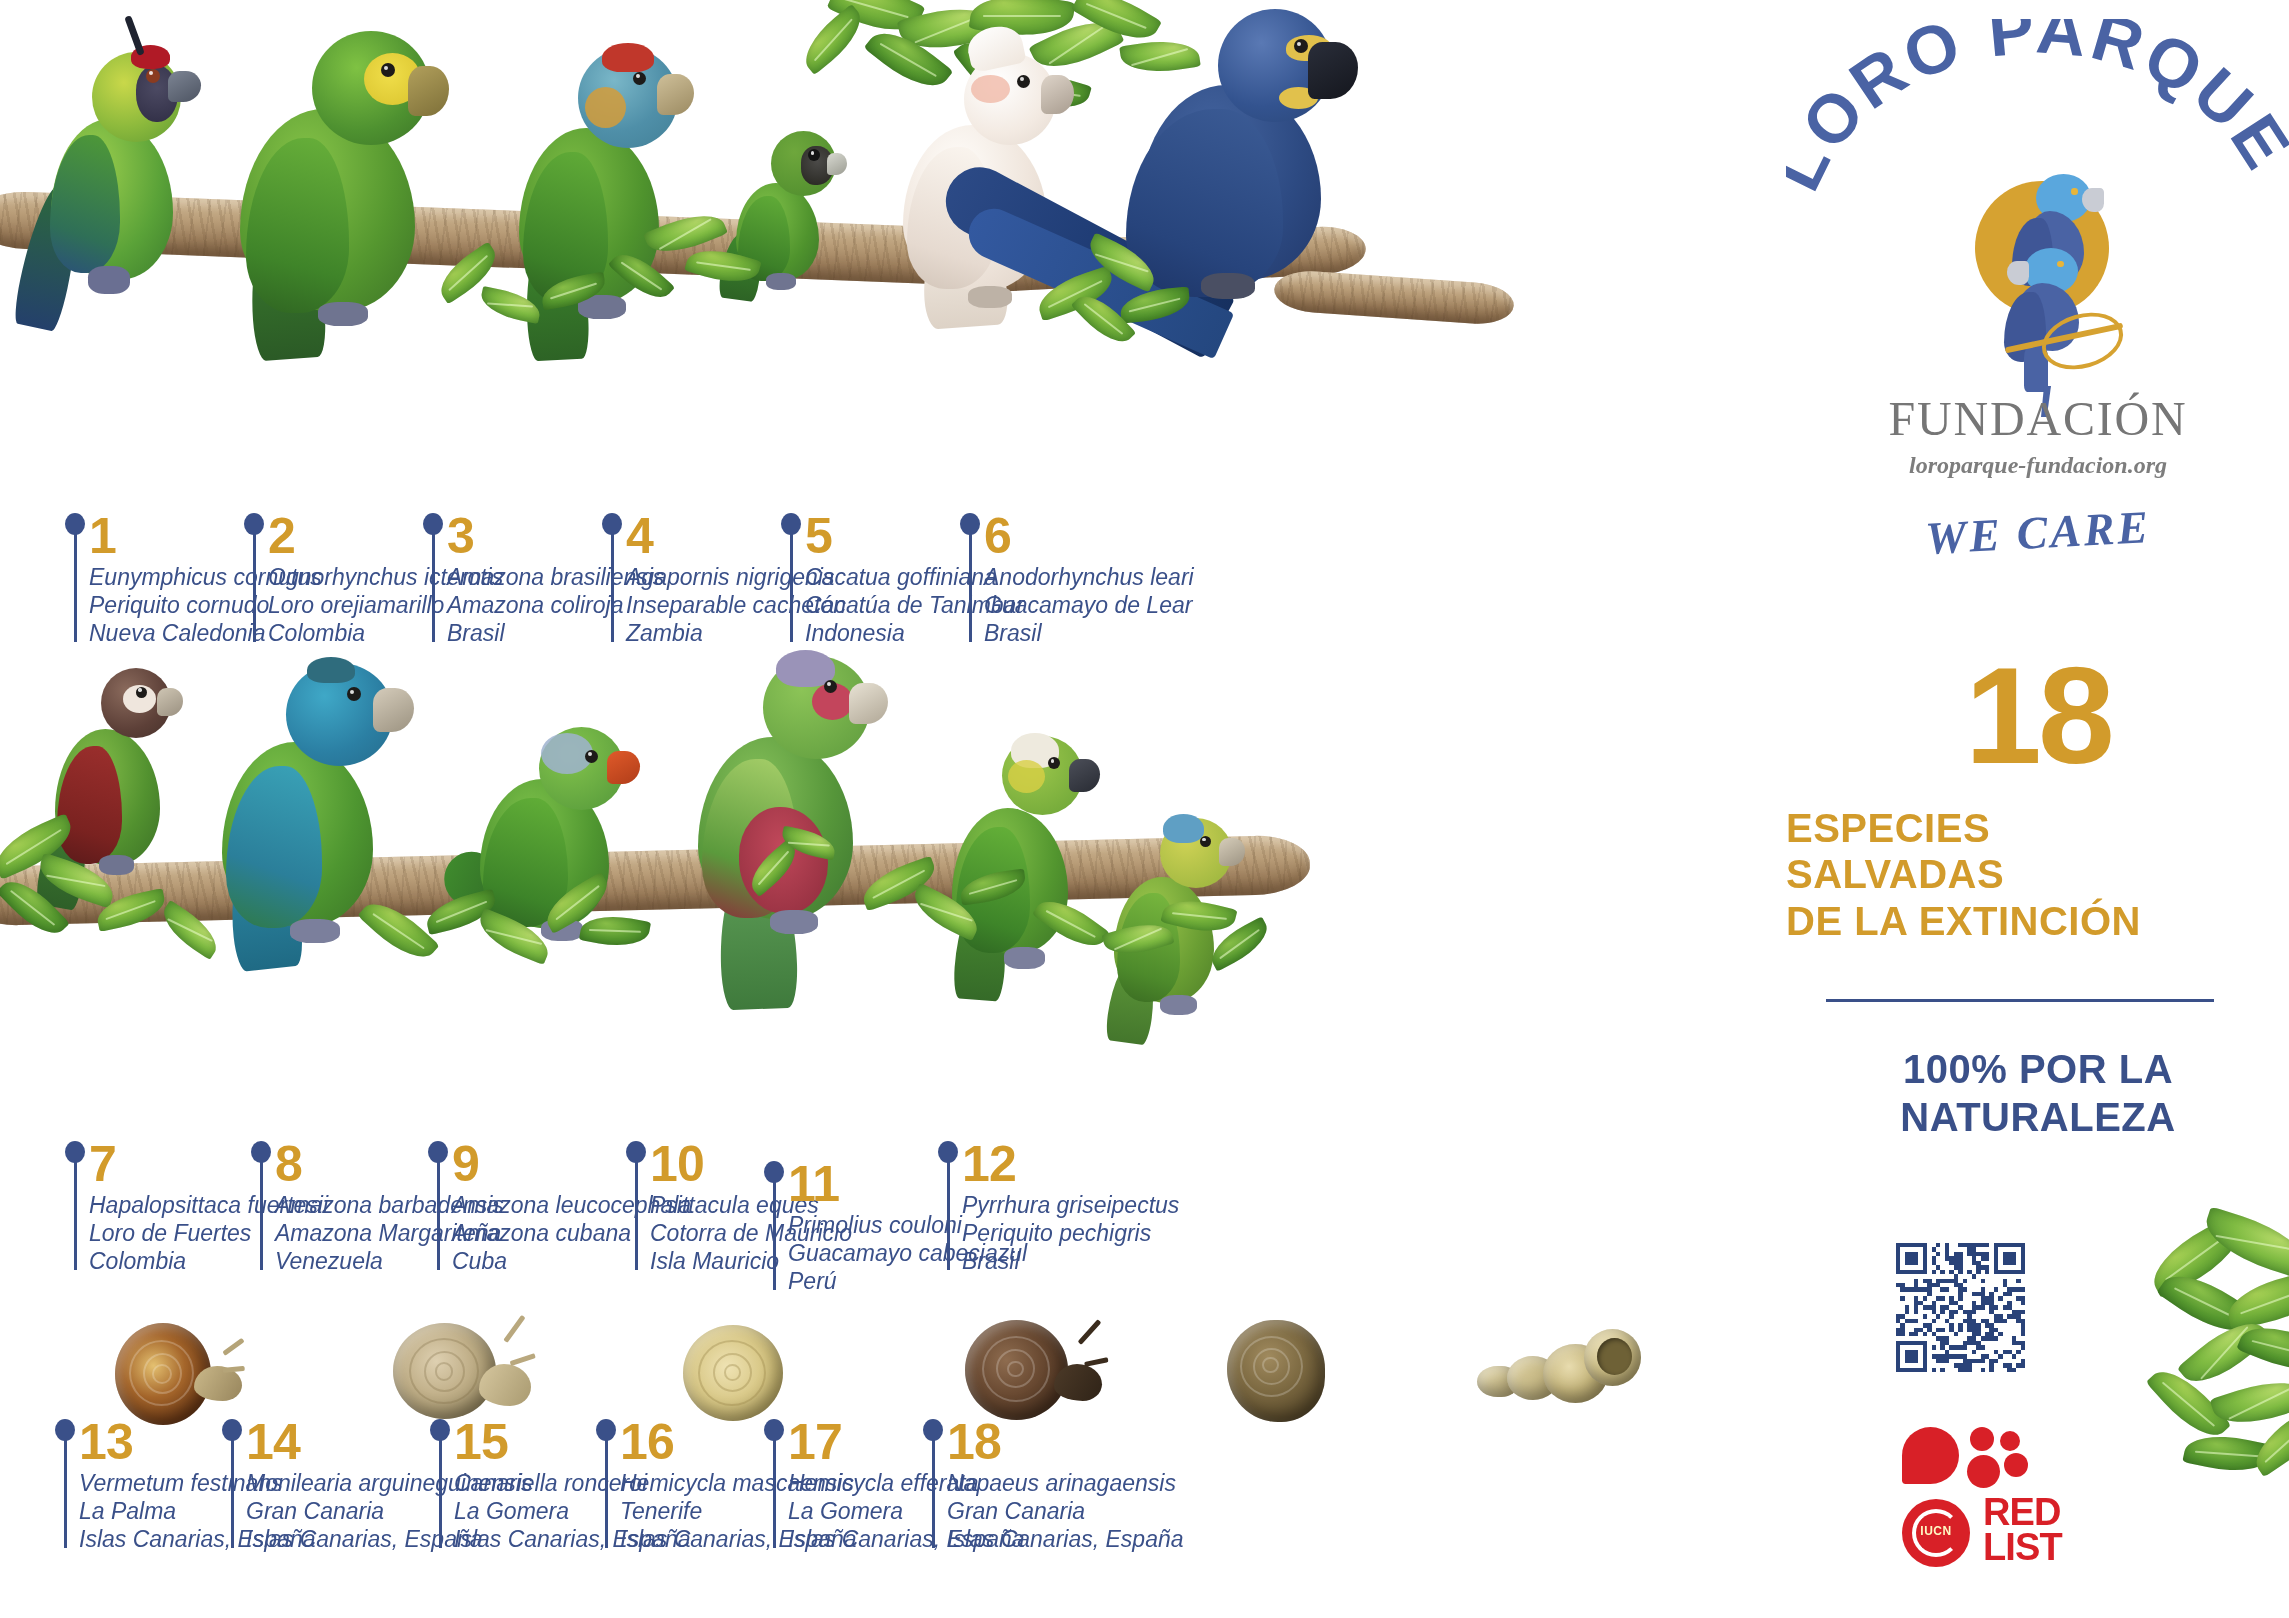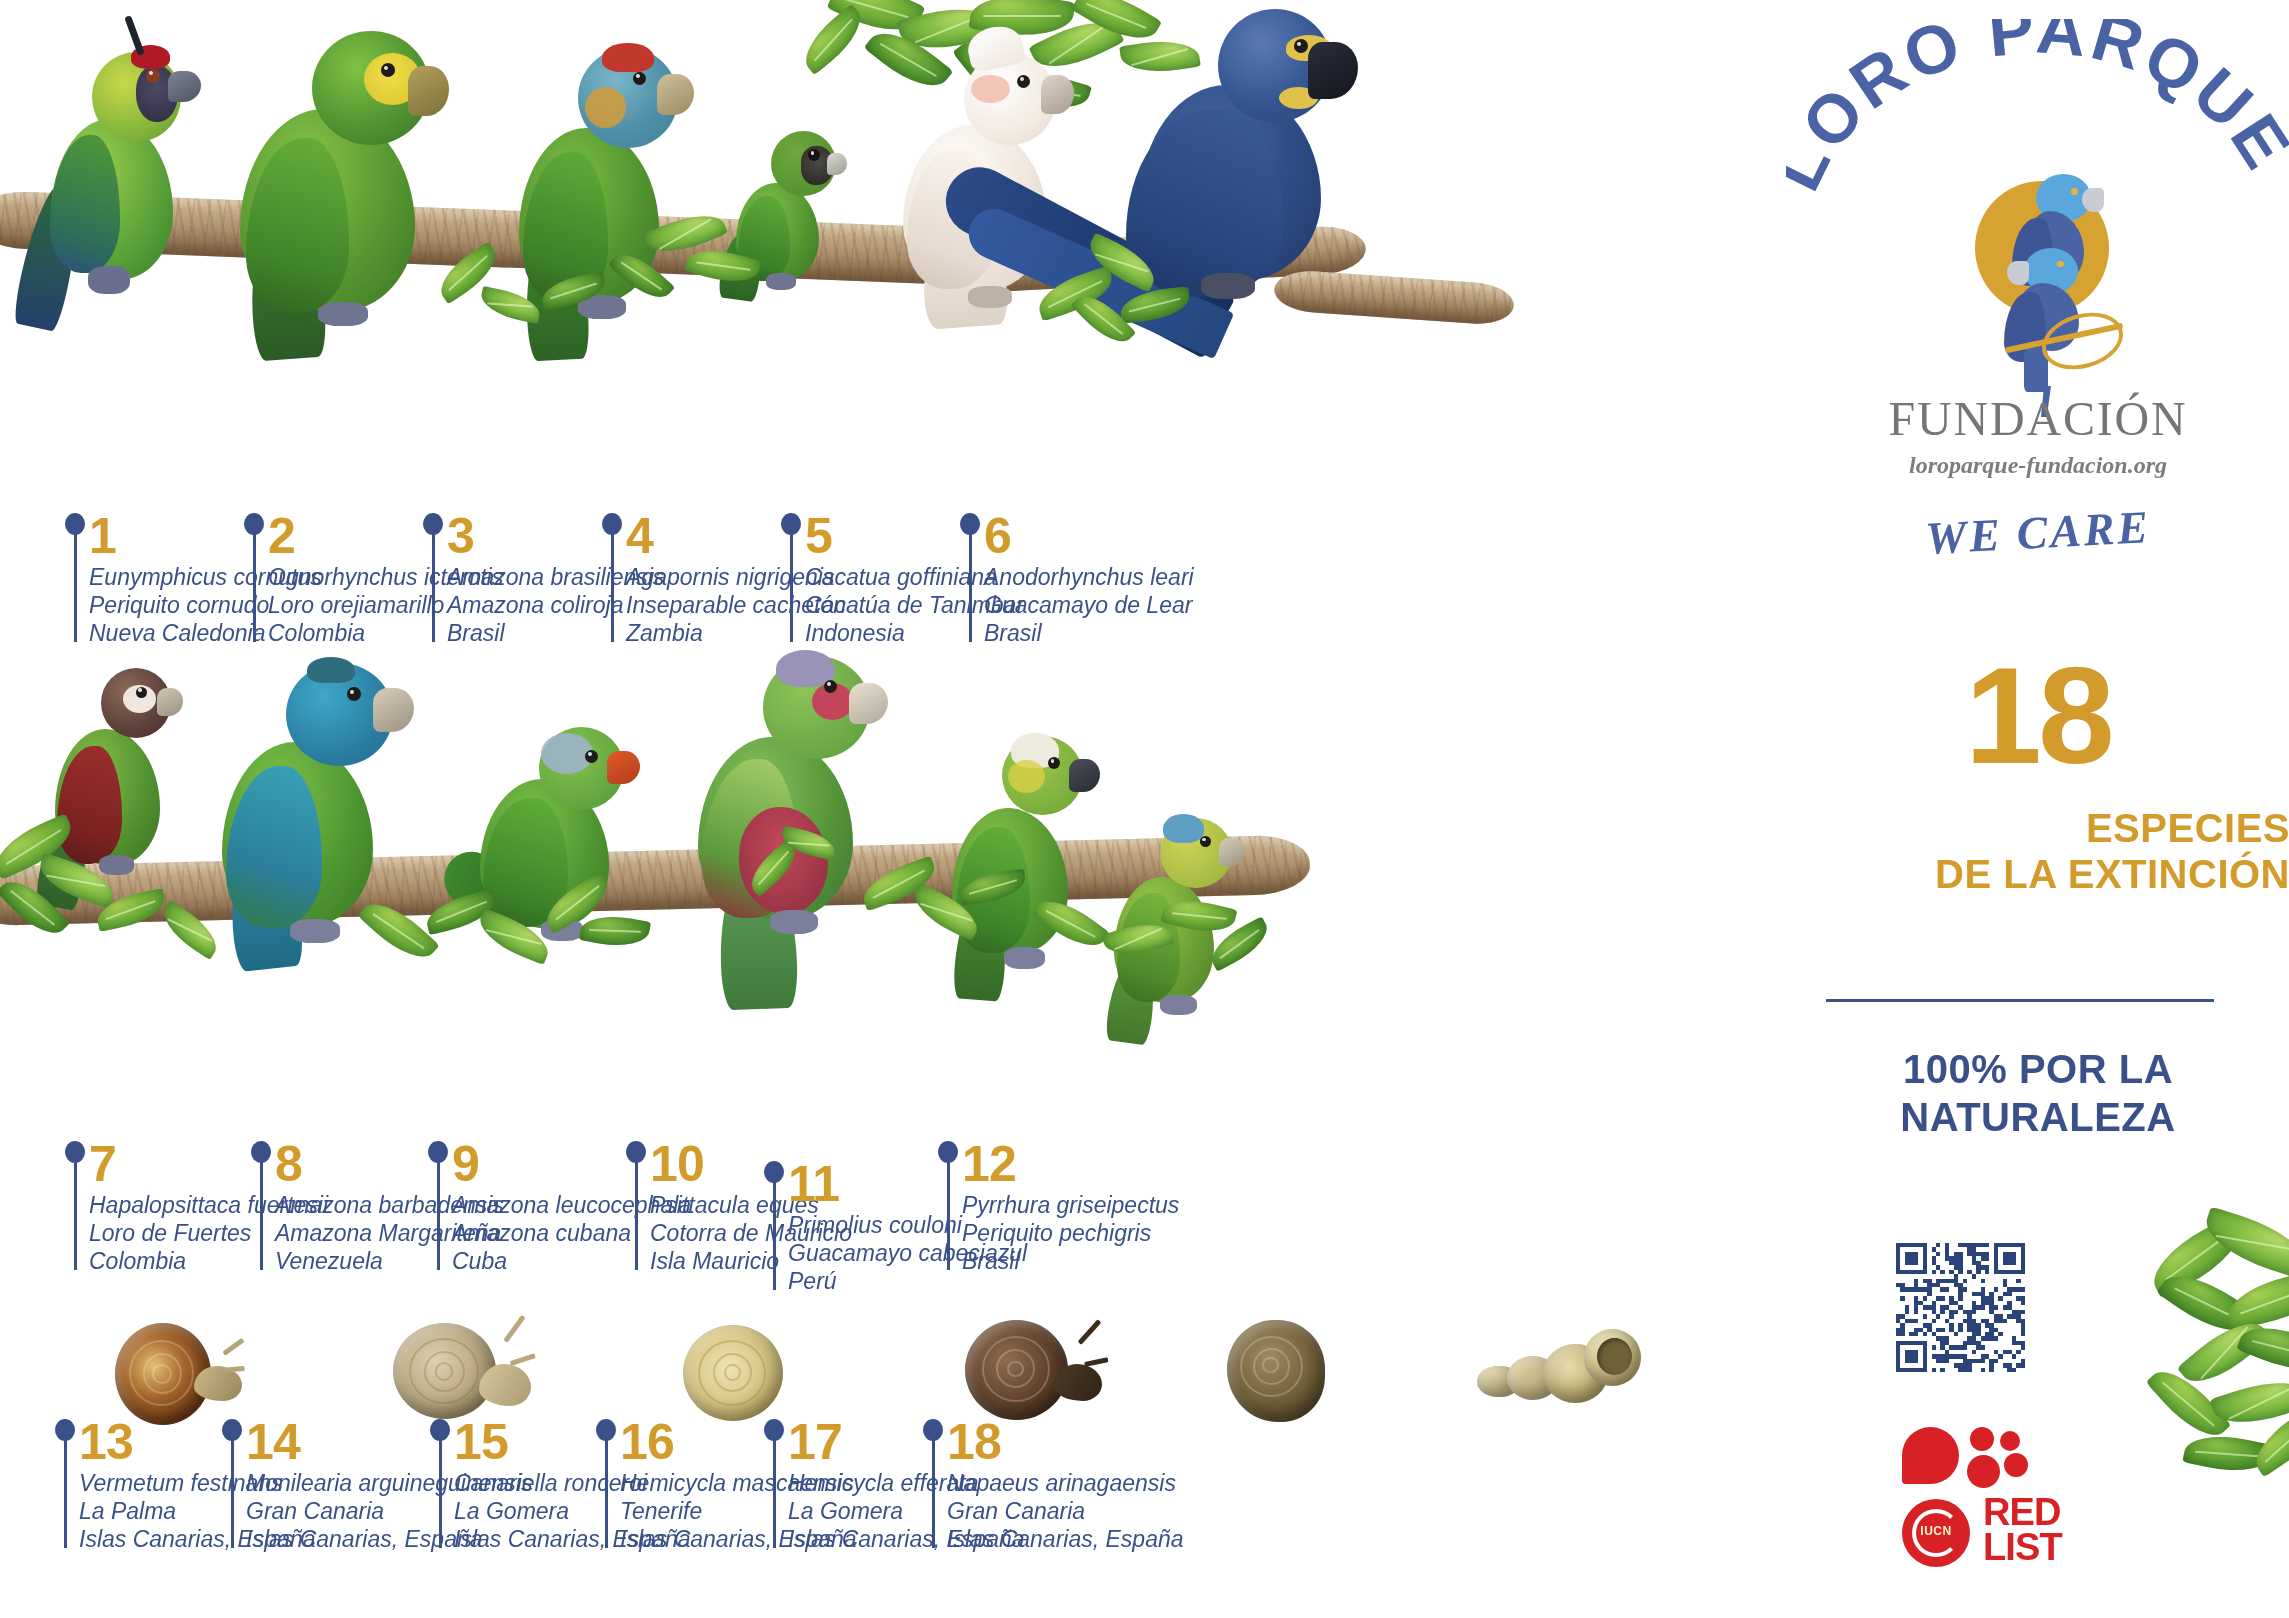--- a/index.html
+++ b/index.html
@@ -136,21 +136,21 @@
     font-family:"Liberation Serif", serif; font-style:italic; font-weight:700;
     font-size:46px; color:#4a63a4; letter-spacing:2.8px;
     transform:rotate(-3deg);
   }
 
   .big-number{
     position:absolute; left:0; top:646px; width:504px; text-align:center;
     font-size:138px; font-weight:700; color:#d29b2b; line-height:1; letter-spacing:-3.7px;
   }
   .saved-lines{
-    position:absolute; left:0; top:805px; width:504px; text-align:right;
+    position:absolute; left:0; top:805px; width:504px; text-align:left;
     font-size:40px; font-weight:700; color:#d29b2b; line-height:1.16; letter-spacing:0.5px;
   }
   .divider{
     position:absolute; left:40px; top:999px; width:388px; height:2.8px; background:#3a5089;
   }
   .cta{
     position:absolute; left:0; top:1045px; width:504px; text-align:center;
     font-size:40px; font-weight:700; color:#3a5089; line-height:1.2; letter-spacing:0.5px;
   }
 
@@ -772,20 +772,21 @@
     </div>
 
     <div class="fund-tick"></div>
     <div class="fundacion">FUNDACIÓN</div>
     <div class="fund-url">loroparque-fundacion.org</div>
     <div class="we-care">WE CARE</div>
 
     <div class="big-number">18</div>
     <div class="saved-lines">
       <div>ESPECIES</div>
+      <div>SALVADAS</div>
       <div>DE LA EXTINCIÓN</div>
     </div>
 
     <div class="divider"></div>
 
     <div class="cta">
       <div>100% POR LA</div>
       <div>NATURALEZA</div>
     </div>
 

